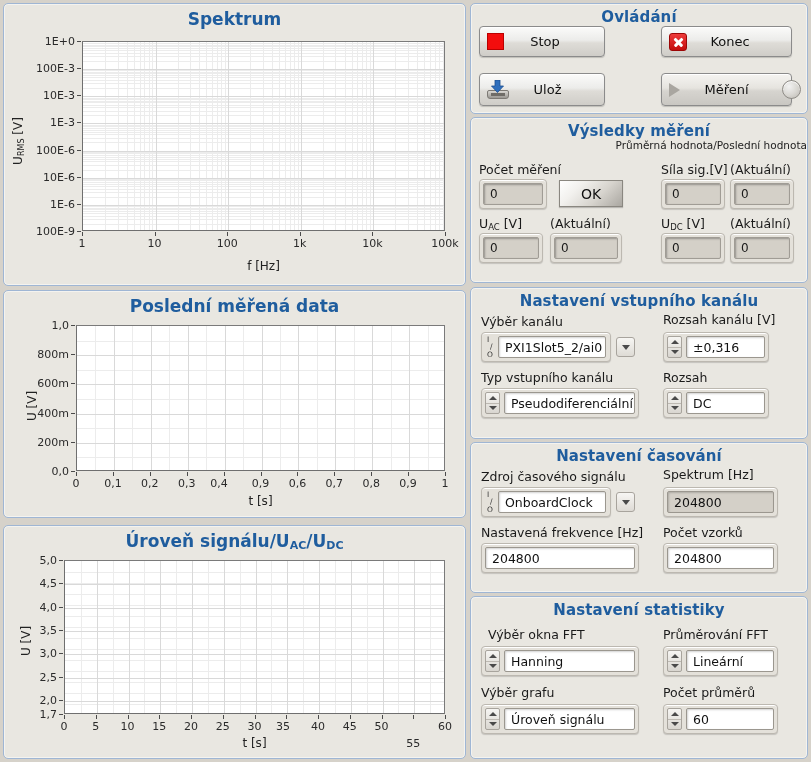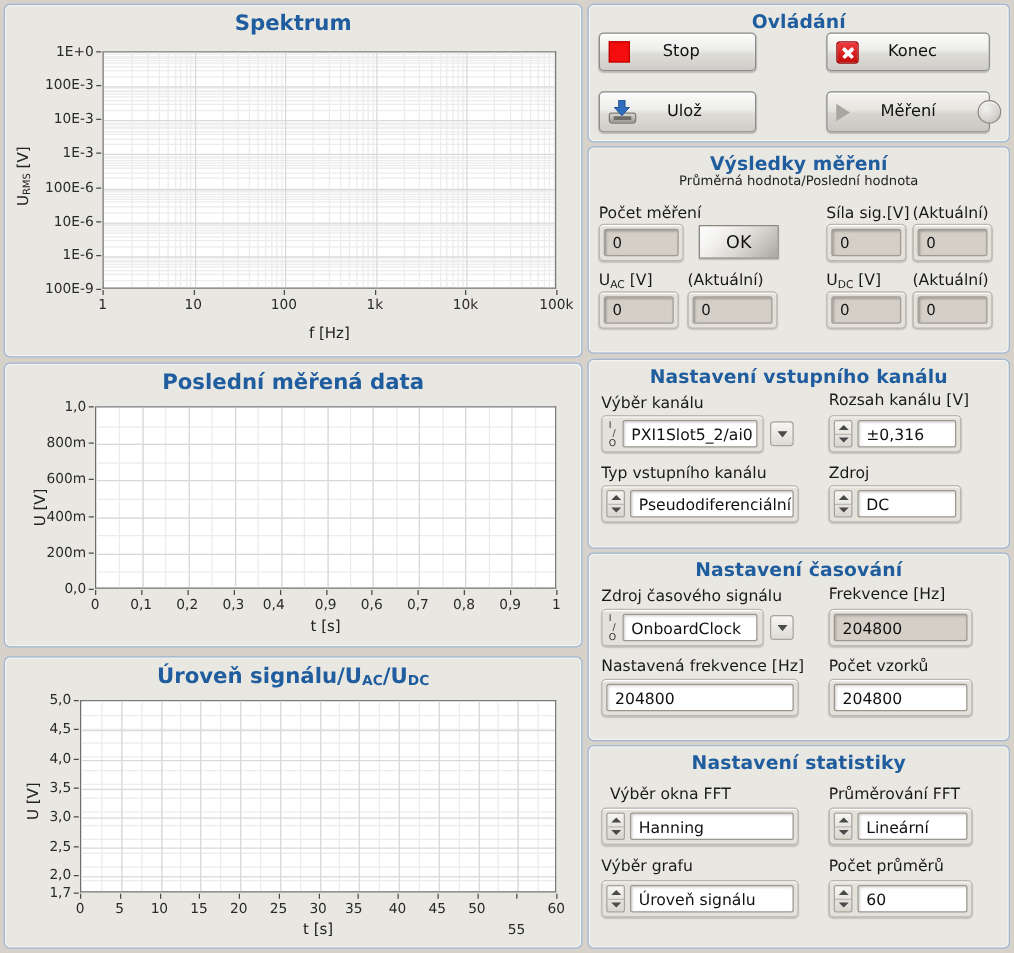--- a/index.html
+++ b/index.html
@@ -27,21 +27,21 @@
   .panel-title {
     text-align: center;
     color: #1f5d9e;
     font-weight: bold;
     font-size: 15px;
     letter-spacing: .1px;
     padding-top: 4px;
     white-space: nowrap;
   }
   .panel-subtitle {
-    text-align: center;
+    text-align: right;
     color: #222;
     font-size: 10.5px;
     margin-top: -1px;
     white-space: nowrap;
   }
 
   
   .chart-title {
     text-align: center;
     color: #1f5d9e;
@@ -756,21 +756,21 @@
         <span class="a">
             <span class="tri-up"></span>
           </span>
         <span class="a">
             <span class="tri-dn"></span>
           </span>
       </span>
       <span class="field" style="height:22px;">Pseudodiferenciální</span>
     </div>
 
-    <div class="fld-label" style="left:192px; top:82px;">Zdroj</div>
+    <div class="fld-label" style="left:192px; top:82px;">Rozsah</div>
     <div class="ctlframe" style="left:192px; top:100px; width:106px; height:30px;">
       <span class="spin">
         <span class="a">
             <span class="tri-up"></span>
           </span>
         <span class="a">
             <span class="tri-dn"></span>
           </span>
       </span>
       <span class="field" style="height:22px;">DC</span>
@@ -786,21 +786,21 @@
         <span>I</span>
           <span>/</span>
           <span>O</span>
       </span>
       <span class="field" style="height:22px; margin-right:1px;">OnboardClock</span>
     </div>
     <div class="ddbtn" style="left:145px; top:49px;">
       <span class="dd-tri"></span>
     </div>
 
-    <div class="fld-label" style="left:192px; top:24px;">Frekvence [Hz]</div>
+    <div class="fld-label" style="left:192px; top:24px;">Spektrum [Hz]</div>
     <div class="ctlframe" style="left:192px; top:44px; width:115px; height:30px;">
       <span class="field gray" style="height:22px;">204800</span>
     </div>
 
     <div class="fld-label" style="left:10px; top:82px;">Nastavená frekvence [Hz]</div>
     <div class="ctlframe" style="left:10px; top:100px; width:158px; height:30px;">
       <span class="field" style="height:22px;">204800</span>
     </div>
 
     <div class="fld-label" style="left:192px; top:82px;">Počet vzorků</div>

